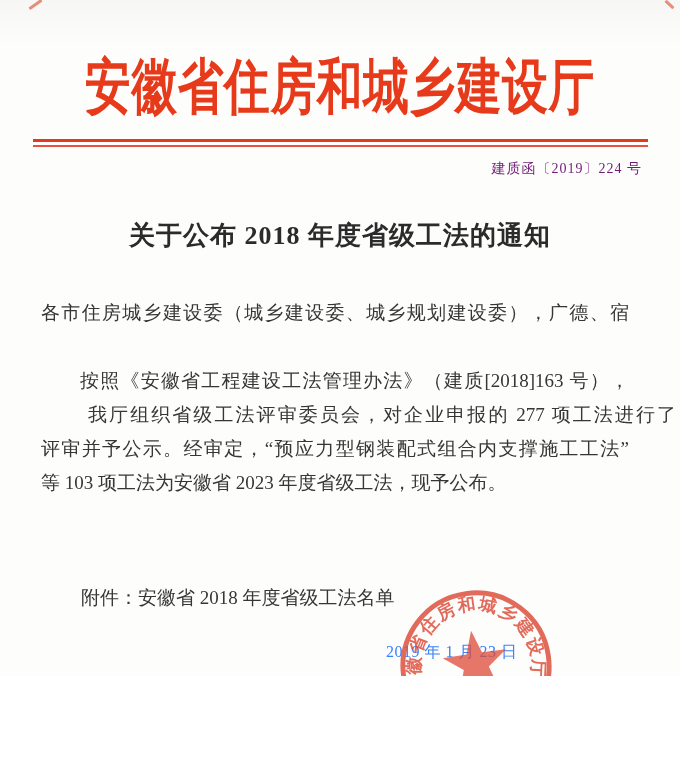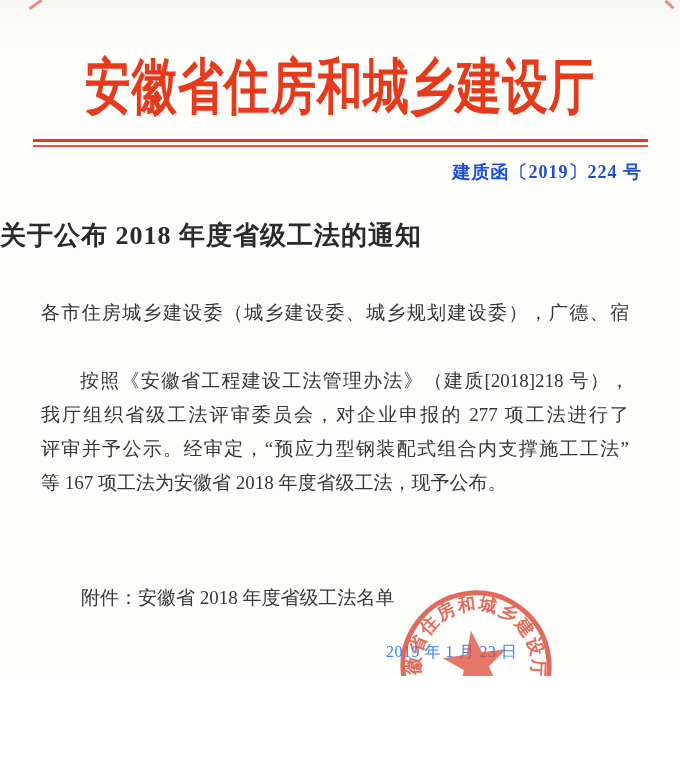--- a/index.html
+++ b/index.html
@@ -50,31 +50,30 @@
     right: 32px;
     top: 139px;
     height: 8px;
     border-top: 3px solid #e23a1d;
     border-bottom: 2px solid #e85040;
   }
   .doc-number {
     position: absolute;
     top: 160px;
     right: 38px;
-    font-size: 18px;
+    font-size: 14px;
     letter-spacing: 1px;
-    color: #1d4ed8;
-    font-weight: bold;
+    color: #701a75;
   }
   .doc-title {
     position: absolute;
     top: 218px;
     left: 0;
     width: 100%;
-    text-align: left;
+    text-align: center;
     font-size: 26px;
     font-weight: 700;
     letter-spacing: 1px;
     color: #2b2b2b;
   }
   .body-line {
     position: absolute;
     left: 41px;
     width: 588px;
     height: 34px;
@@ -85,21 +84,21 @@
   }
   .body-line.just {
     white-space: normal;
     text-align: justify;
     text-align-last: justify;
   }
   .body-line.indent { padding-left: 39px; }
   .line-1 { top: 296px; }
   .line-2 { top: 330px; }
   .line-3 { top: 364px; }
-  .line-4 { top: 398px; }
+  .line-4 { top: 398px; margin-left: 47px; }
   .line-5 { top: 432px; }
   .line-6 { top: 466px; }
   .attachment-line { top: 541px; padding-left: 40px; margin-top: 40px; }
   .sign-date {
     position: absolute;
     left: 386px;
     top: 642px;
     font-size: 16px;
     letter-spacing: 0.5px;
     color: #3b82f6;
@@ -135,24 +134,24 @@
   <div class="header-title">安徽省住房和城乡建设厅</div>
 
   <div class="red-rule"></div>
 
   <div class="doc-number">建质函〔2019〕224 号</div>
 
   <div class="doc-title">关于公布 2018 年度省级工法的通知</div>
 
   <div class="body-line just line-1">各市住房城乡建设委（城乡建设委、城乡规划建设委），广德、宿</div>
 
-  <div class="body-line just indent line-3">按照《安徽省工程建设工法管理办法》（建质[2018]218 号），</div>
+  <div class="body-line just indent line-3">按照《安徽省工程建设工法管理办法》（建质[2018]163 号），</div>
   <div class="body-line just line-4">我厅组织省级工法评审委员会，对企业申报的 277 项工法进行了</div>
   <div class="body-line just line-5">评审并予公示。经审定，“预应力型钢装配式组合内支撑施工工法”</div>
-  <div class="body-line line-6">等 167 项工法为安徽省 2018 年度省级工法，现予公布。</div>
+  <div class="body-line line-6">等 103 项工法为安徽省 2023 年度省级工法，现予公布。</div>
 
   <div class="body-line attachment-line">附件：安徽省 2018 年度省级工法名单</div>
 
   <div class="sign-date">2019 年 1 月 23 日</div>
 
   <svg class="seal" viewBox="0 0 160 160">
     <circle cx="80" cy="80" r="74" fill="none" stroke="#dd4b38" stroke-width="5"></circle>
     <defs>
       <path id="sealArc" d="M 28.3 104.1 A 57 57 0 1 1 131.7 104.1" fill="none"></path>
     </defs>

